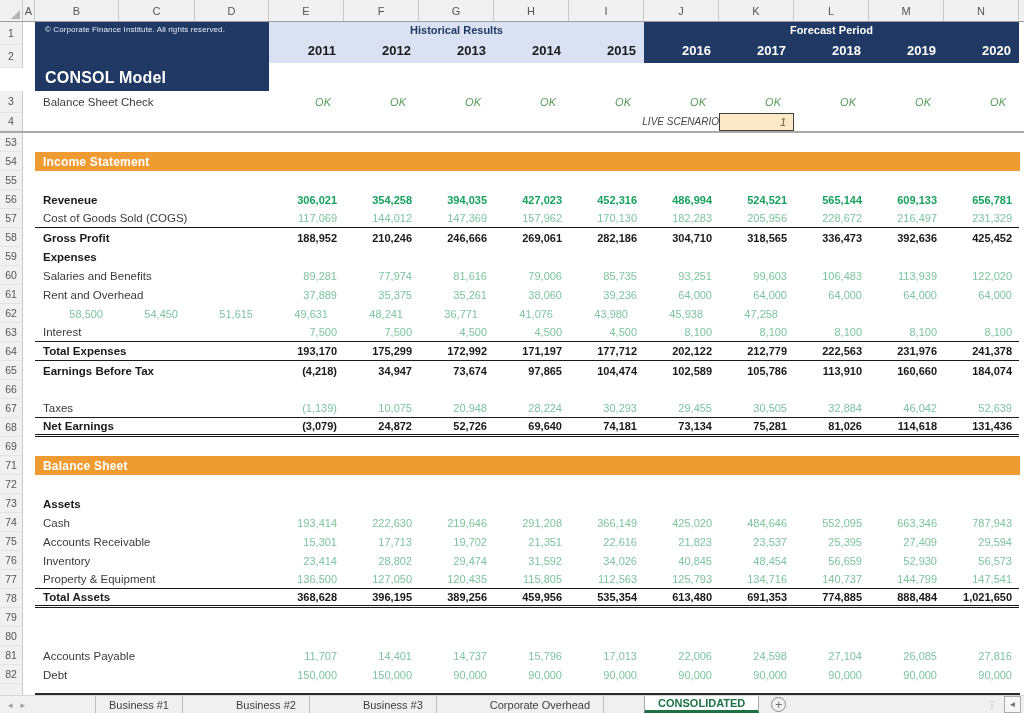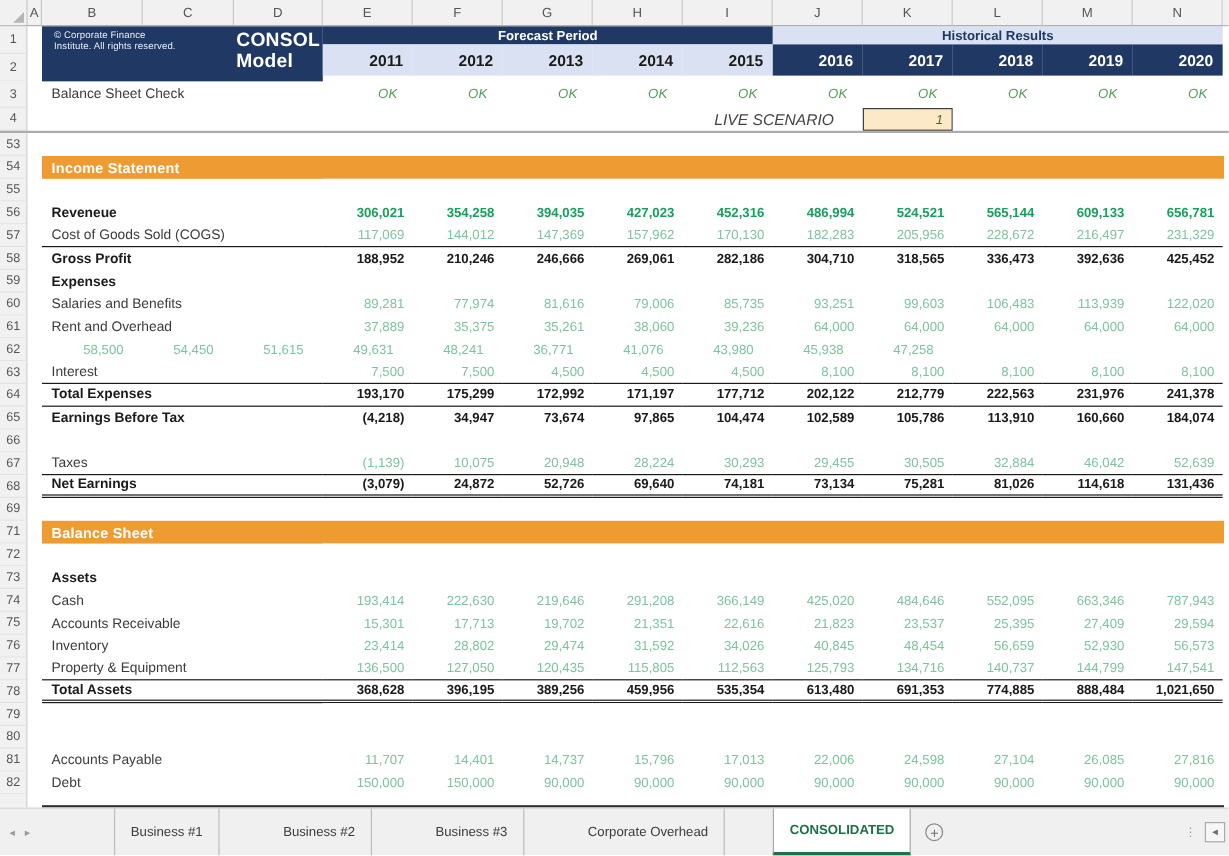--- a/index.html
+++ b/index.html
@@ -25,21 +25,21 @@
   .gutter { width:23px; flex:0 0 23px; background:var(--header_bg); border-right:1px solid #c9c9c9;
     border-bottom:1px solid #e3e3e3; display:flex; align-items:center; justify-content:center;
     font-size:10.5px; color:#555; }
   .colA { width:12px; flex:0 0 12px; background:#fff; }
 
   
   .topblock { display:flex; flex:0 0 auto; }
   .gutter-stack { display:flex; flex-direction:column; width:23px; flex:0 0 23px; }
   .gutter-stack .gutter { width:100%; }
   .brandblock { width:234px; flex:0 0 234px; background:var(--navy); color:#fff; display:flex;
-    flex-direction:row; justify-content:space-between; padding:3px 0 4px 0;gap:35px; }
+    flex-direction:column; justify-content:space-between; padding:3px 0 4px 0;gap:35px; }
   .copyright { font-size:8px; color:#e8ecf5; padding-left:10px; letter-spacing:.1px; }
   .modelname { font-size:16px; font-weight:bold; padding-left:10px; letter-spacing:.2px; }
   .rightblock { flex:1; display:flex; flex-direction:column; }
   .band-row { display:flex; height:15px; }
   .years-row { display:flex; height:26px; }
   .band { width:375px; display:flex; align-items:center; justify-content:center;
     font-size:11px; font-weight:bold; }
   .band.hist { background:var(--lavender); color:var(--navy); }
   .band.fore { background:var(--navy); color:#fff; }
   .year-cell { width:75px; display:flex; align-items:center; justify-content:flex-end;
@@ -54,21 +54,21 @@
     font-size:11.5px; color:#3b3b3b; white-space:nowrap; }
   .label.b { font-weight:bold; color:#1a1a1a; }
   .val { width:75px; flex:0 0 75px; display:flex; align-items:center; justify-content:flex-end;
     padding-right:7px; font-size:11px; white-space:nowrap; }
   .val.gb { color:var(--green_bold); font-weight:bold; }
   .val.gl { color:var(--green_light); }
   .val.bb { color:#1a1a1a; font-weight:bold; }
   .val.ok { color:var(--ok_green); font-style:italic; padding-right:13px; font-size:11px; }
 
   .live-label { width:450px; flex:0 0 450px; display:flex; align-items:center; justify-content:flex-end;
-    padding-right:24px; font-style:italic; font-size:13px; color:#444; }
+    padding-right:0; font-style:italic; font-size:10px; color:#444; }
   .scenario-cell { width:75px; flex:0 0 75px; background:var(--scenario_fill); border:1px solid #3f3f3f;
     display:flex; align-items:center; justify-content:flex-end; padding-right:7px;
     font-style:italic; font-size:11px; color:#6b5b2a; }
 
   .freeze-divider { height:2px; background:#ababab; flex:0 0 auto; }
 
   
   #rows { flex:0 0 auto; }
   .banner { width:985px; flex:0 0 985px; background:var(--orange); color:#fff; font-weight:bold;
     font-size:12px; display:flex; align-items:center; padding-left:8px; letter-spacing:.2px; }
@@ -129,22 +129,22 @@
       <div class="gutter" style="height:15px;">1</div>
       <div class="gutter" style="height:26px;">2</div>
     </div>
     <div class="colA"></div>
     <div class="brandblock">
       <div class="copyright">© Corporate Finance Institute. All rights reserved.</div>
       <div class="modelname">CONSOL Model</div>
     </div>
     <div class="rightblock">
       <div class="band-row">
+        <div class="band hist">Historical Results</div>
         <div class="band fore">Forecast Period</div>
-        <div class="band hist">Historical Results</div>
       </div>
       <div class="years-row">
         <div id="years-hist" style="display:flex;">
             <div class="year-cell hist">2011</div>
             <div class="year-cell hist">2012</div>
             <div class="year-cell hist">2013</div>
             <div class="year-cell hist">2014</div>
             <div class="year-cell hist">2015</div>
           </div>
         <div id="years-fore" style="display:flex;text-align:right;">

